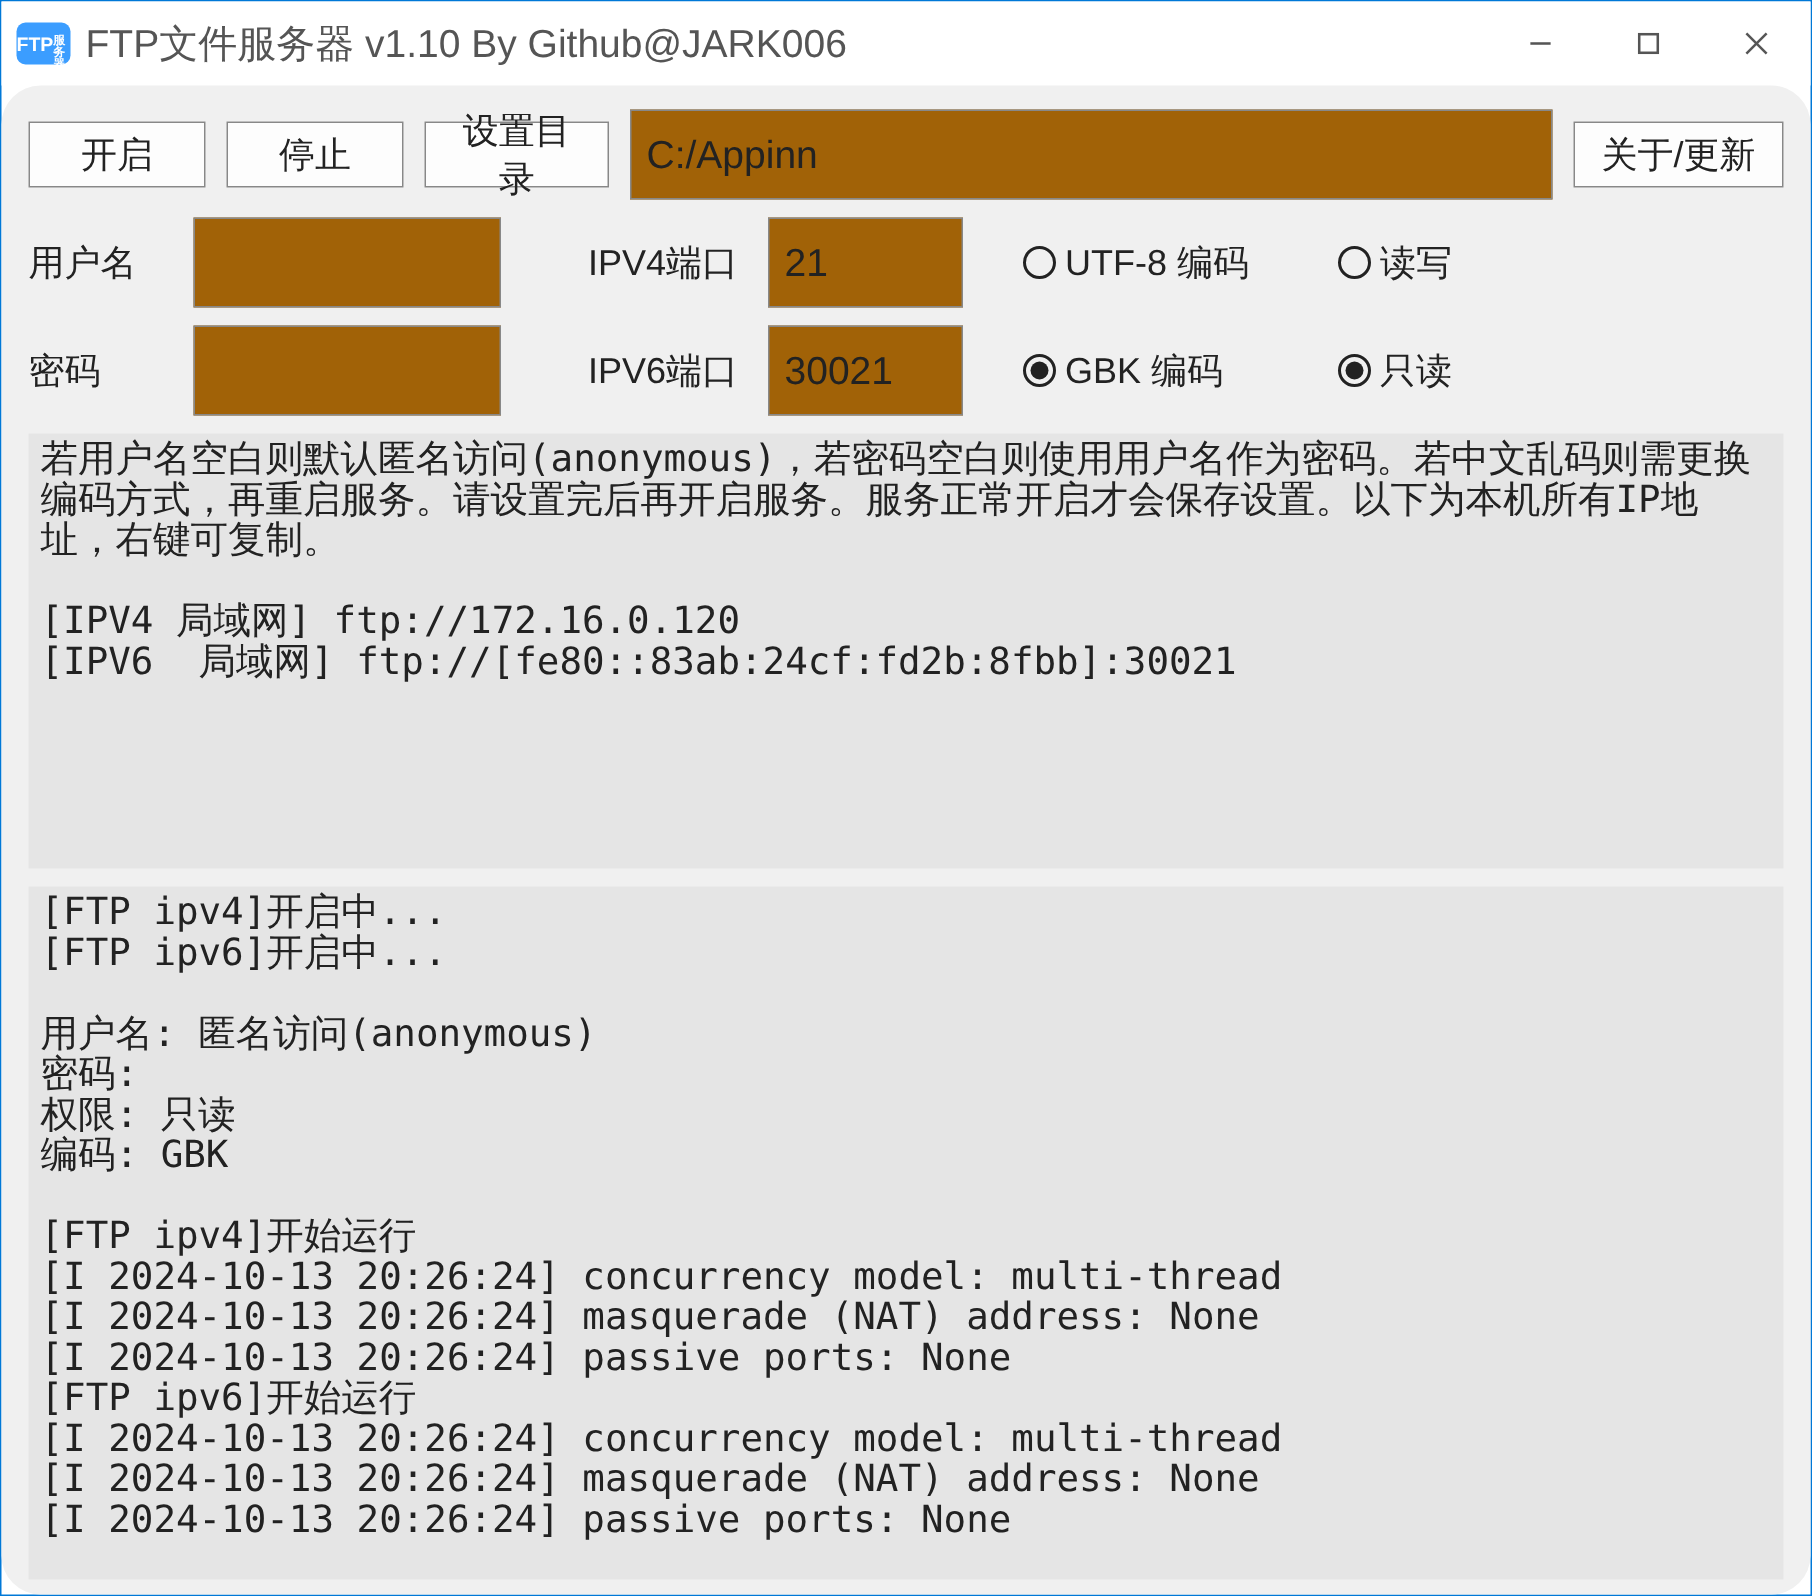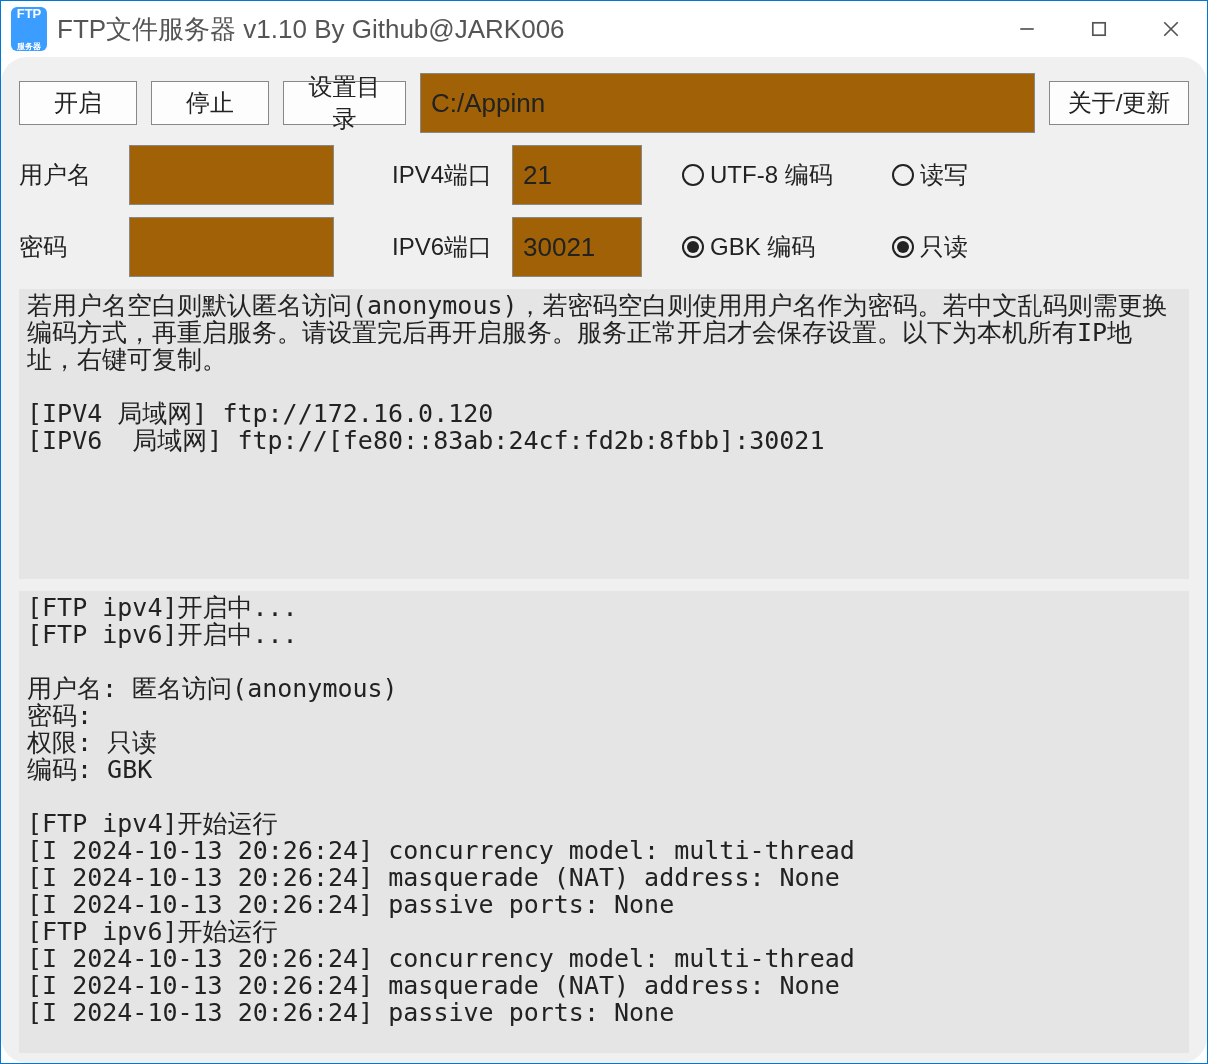--- a/index.html
+++ b/index.html
@@ -24,25 +24,25 @@
     }
     .titlebar {
       height: 56px;
       display: flex;
       align-items: center;
       background: #fff;
       padding-left: 10px;
     }
     .app-icon {
       width: 36px;
-      height: 44px;
+      height: 28px;
       background: #3b9dff;
       border-radius: 6px;
       display: flex;
-      flex-direction: column;
+      flex-direction: row;
       align-items: center;
       justify-content: space-between;
       color: #fff;
       font-size: 11px;
       font-weight: bold;
       line-height: 1;
       margin-right: 10px;
     }
     .app-icon .line1 { font-size: 13px; }
     .app-icon .line2 { font-size: 8px; margin-top: 12px; }

